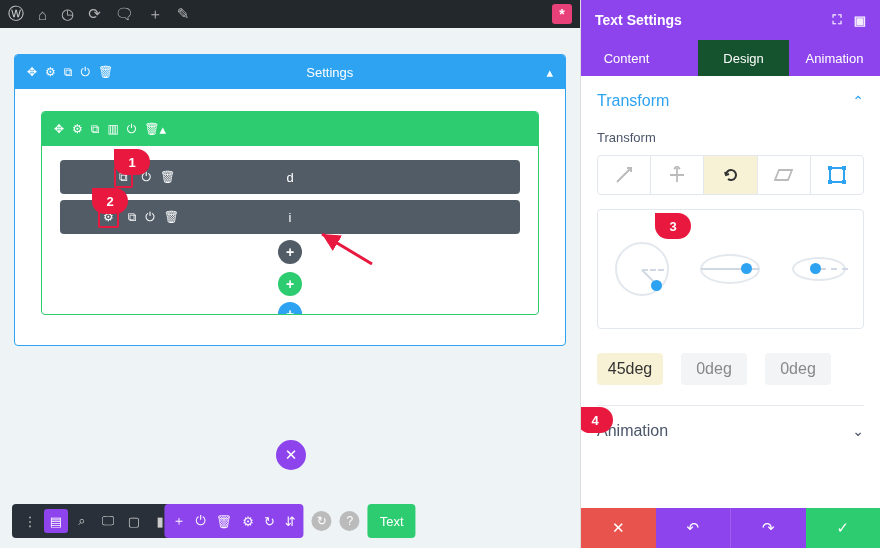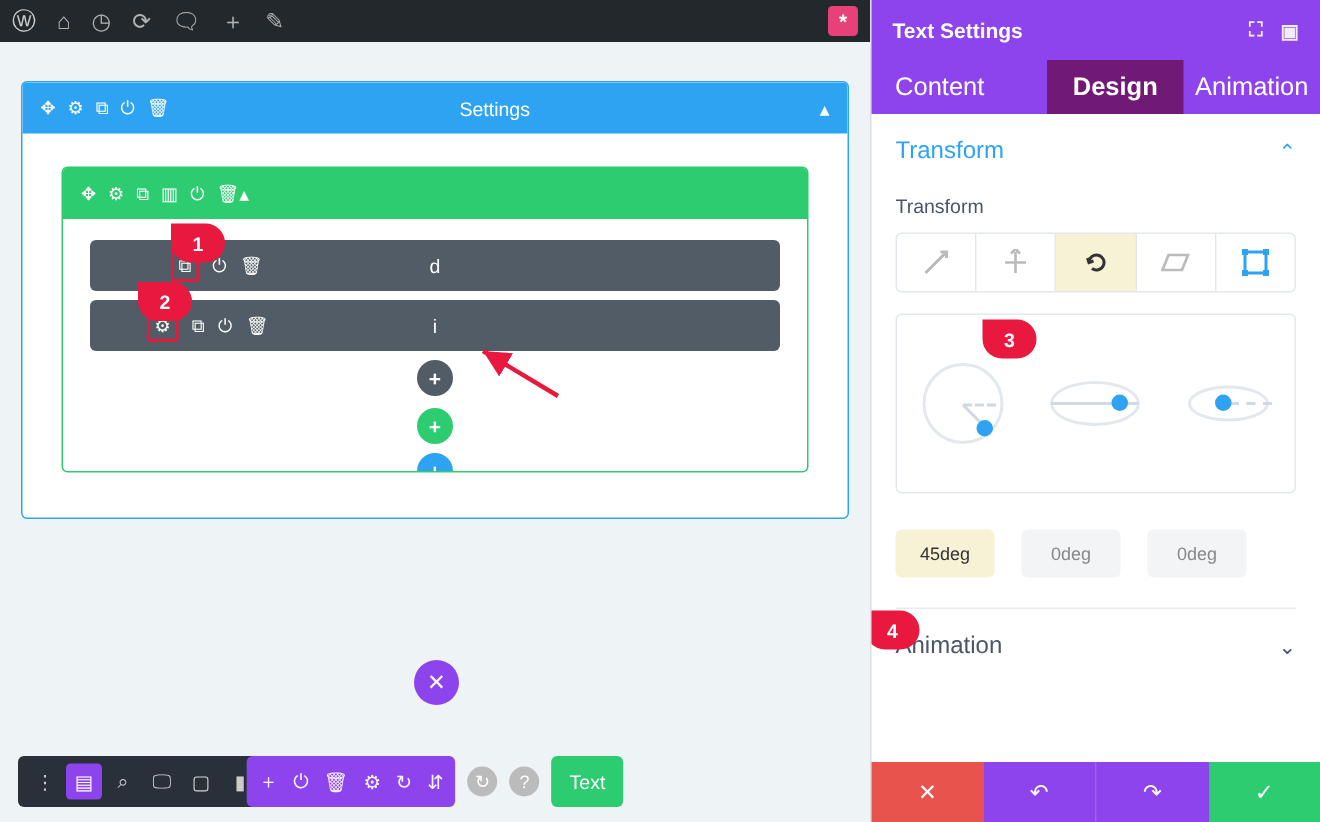--- a/index.html
+++ b/index.html
@@ -42,40 +42,40 @@
 .purple-bar { height: 34px; background: #8e44ec; border-radius: 4px; display: flex; align-items: center; padding: 0 8px; gap: 10px; color: #fff; font-size: 13px; }
 .purple-bar .pi { opacity: .95; }
 .grey-cir { width: 20px; height: 20px; border-radius: 50%; background: #bbb; color: #fff; display: flex; align-items: center; justify-content: center; font-size: 12px; }
 .save-btn { height: 34px; padding: 0 12px; background: #2ecc71; color: #fff; border-radius: 4px; display: flex; align-items: center; font-weight: 500; font-size: 13px; }
 
 .right { width: 300px; background: #fff; display: flex; flex-direction: column; border-left: 1px solid #ddd; }
 .r-hdr { background: #8e44ec; height: 40px; display: flex; align-items: center; padding: 0 14px; color: #fff; font-weight: 600; font-size: 14px; }
 .r-hdr .sp { flex: 1; }
 .r-hdr .hic { margin-left: 12px; font-size: 13px; opacity: .9; }
 .r-tabs { background: #8e44ec; height: 36px; display: flex; }
-.r-tab { flex: 1; display: flex; align-items: center; justify-content: center; color: #fff; font-size: 17px; }
-.r-tab.active { background: #701a75; font-weight: 700; margin-left: 26px; }
+.r-tab { flex: 1; display: flex; align-items: center; justify-content: center; color: #fff; font-size: 13px; }
+.r-tab.active { background: #14532d; font-weight: 400; margin-left: 26px; }
 .r-scroll { flex: 1; overflow-y: auto; padding: 0 16px 12px; position: relative; }
 .acc-hdr { display: flex; align-items: center; height: 50px; color: #2ea3f2; font-size: 16px; font-weight: 500; cursor: pointer; }
 .acc-hdr.collapsed { color: #4a5568; }
 .acc-hdr .chv { margin-left: auto; font-size: 14px; }
 .sub-lbl { font-size: 13px; color: #4a5568; margin: 4px 0 10px; font-weight: 500; }
 .seg { display: flex; border: 1px solid #e3e8ee; border-radius: 4px; overflow: hidden; height: 40px; margin-bottom: 14px; }
 .seg .opt { flex: 1; display: flex; align-items: center; justify-content: center; border-right: 1px solid #e3e8ee; color: #bbb; position: relative; }
 .seg .opt:last-child { border-right: none; }
 .seg .opt.sel { background: #f7f2d6; color: #333; }
 .canvas3 { border: 1px solid #e3e8ee; border-radius: 4px; height: 120px; display: flex; align-items: center; justify-content: space-around; margin-bottom: 24px; }
 .mini { width: 70px; height: 70px; position: relative; }
 .mini .ring { width: 54px; height: 54px; border: 2px solid #e3e8ee; border-radius: 50%; position: absolute; left: 8px; top: 8px; }
 .mini .ell { width: 60px; height: 30px; border: 2px solid #e3e8ee; border-radius: 50%; position: absolute; left: 5px; top: 20px; }
 .mini .dot { width: 11px; height: 11px; background: #2ea3f2; border-radius: 50%; position: absolute; }
 .mini .line { position: absolute; background: #cfd8e3; height: 2px; }
 .mini .dash { position: absolute; border-top: 2px dashed #cfd8e3; height: 0; }
 .vals { display: flex; gap: 18px; margin-bottom: 20px; position: relative; }
-.vbox { width: 66px; height: 32px; background: #f3f4f6; border-radius: 4px; display: flex; align-items: center; justify-content: center; font-size: 12px; color: #888; }
+.vbox { width: 66px; height: 32px; background: #f3f4f6; border-radius: 4px; display: flex; align-items: center; justify-content: center; font-size: 16px; color: #888; }
 .vbox.hl { background: #f7f2d6; color: #333; }
 .anim-hdr { border-top: 1px solid #e7ebef; }
 .help { text-align: center; color: #555; font-size: 13px; padding: 10px 0 16px; }
 .help .q { display: inline-block; width: 16px; height: 16px; border-radius: 50%; background: #2ea3f2; color: #fff; font-size: 11px; line-height: 16px; margin-right: 6px; }
 .r-actions { display: flex; height: 40px; }
 .r-actions .ab { flex: 1; display: flex; align-items: center; justify-content: center; color: #fff; font-size: 15px; }
 .ab.red { background: #e8544d; }
 .ab.p1 { background: #8e44ec; }
 .ab.p2 { background: #8e44ec; border-left: 1px solid rgba(255,255,255,.15); }
 .ab.grn { background: #2ecc71; }

